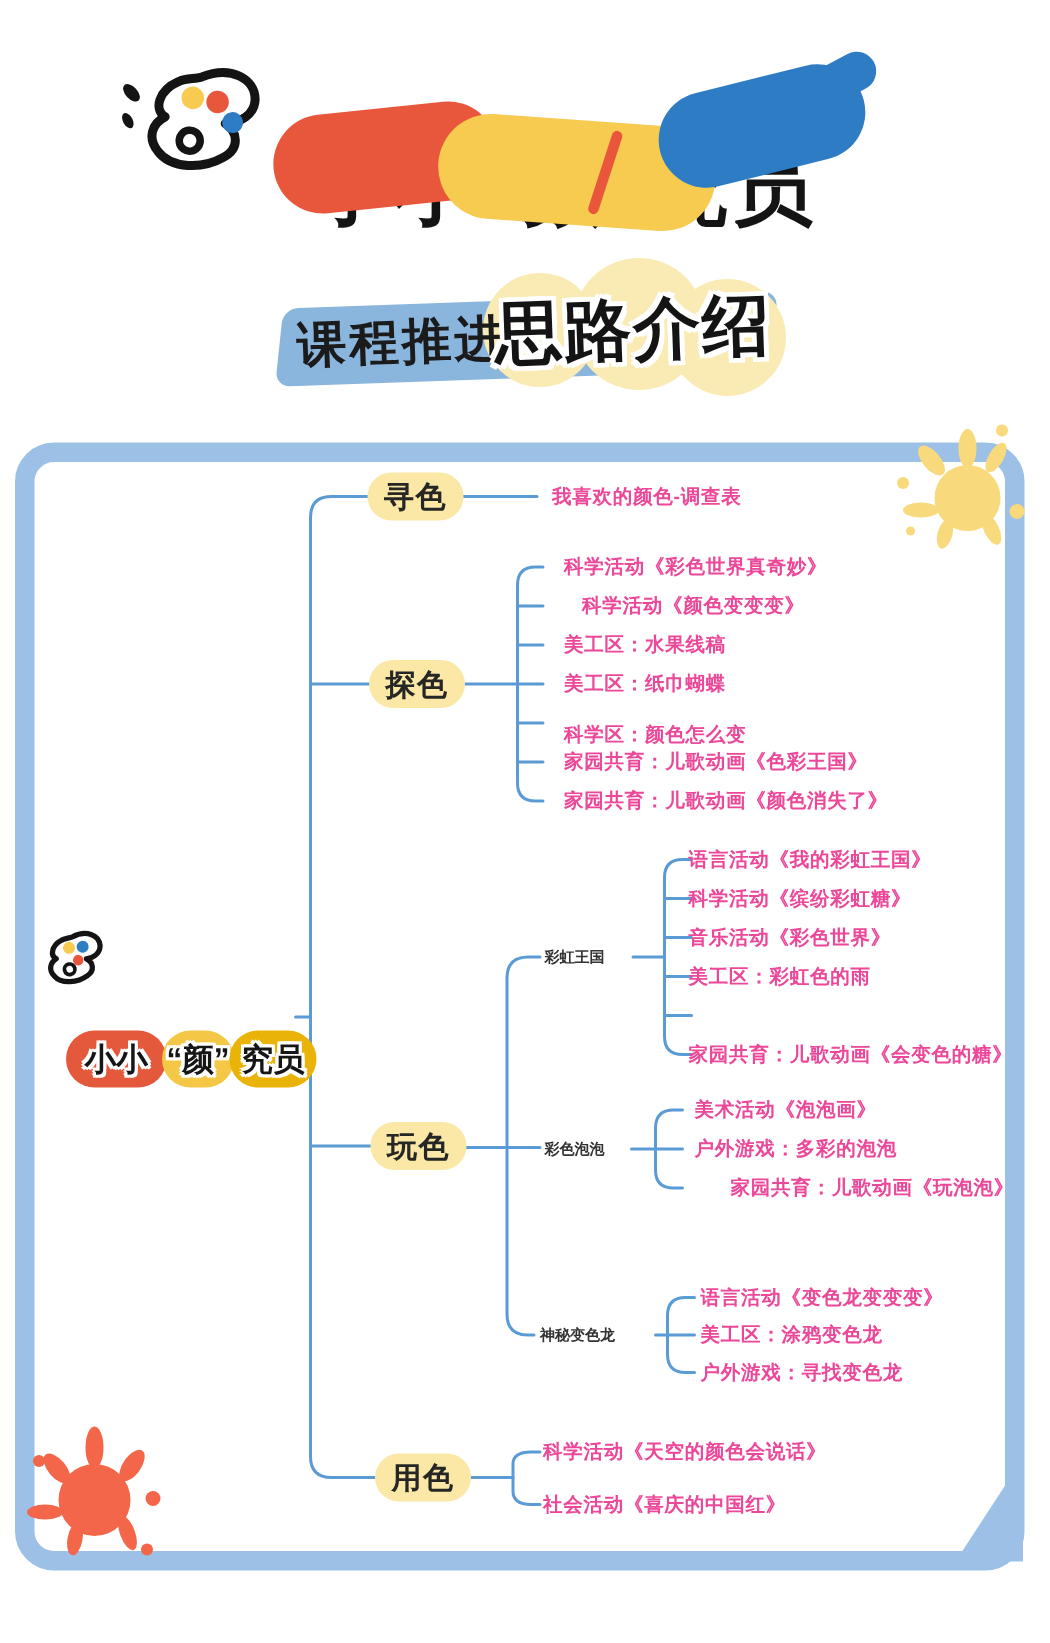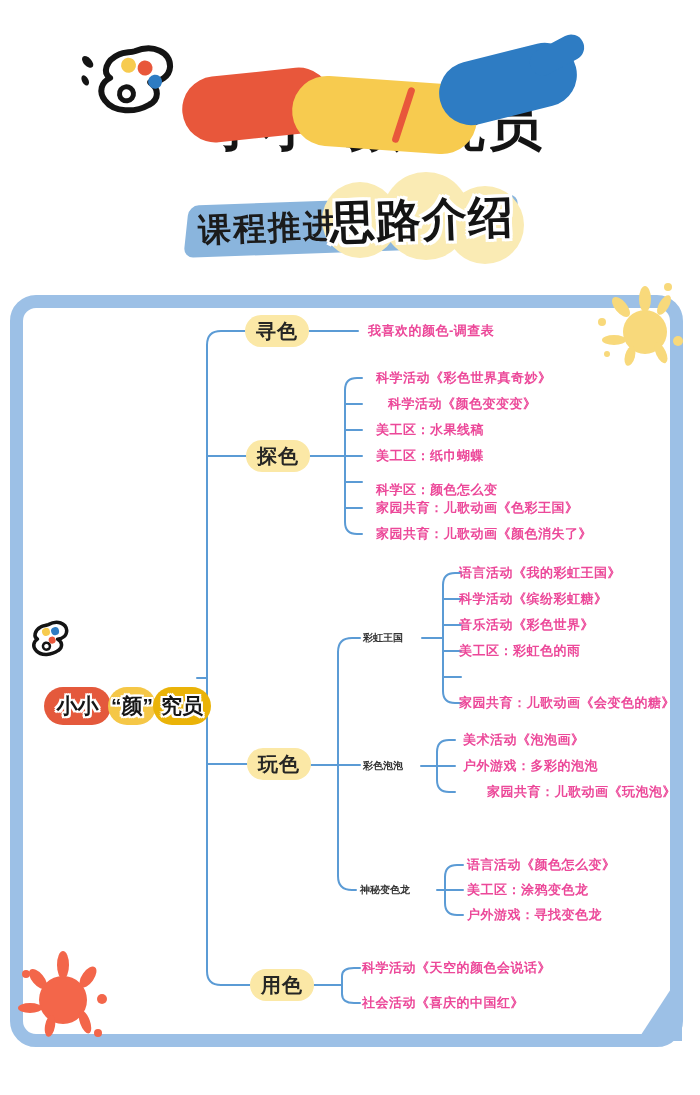--- a/index.html
+++ b/index.html
@@ -177,20 +177,20 @@
   <div class="item" style="left:459px;top:573px;">语言活动《我的彩虹王国》</div>
   <div class="item" style="left:459px;top:599px;">科学活动《缤纷彩虹糖》</div>
   <div class="item" style="left:459px;top:625px;">音乐活动《彩色世界》</div>
   <div class="item" style="left:459px;top:651px;">美工区：彩虹色的雨</div>
   <div class="item" style="left:459px;top:703px;">家园共育：儿歌动画《会变色的糖》</div>
 
   <div class="item" style="left:463px;top:740px;">美术活动《泡泡画》</div>
   <div class="item" style="left:463px;top:766px;">户外游戏：多彩的泡泡</div>
   <div class="item" style="left:463px;top:792px;margin-left:24px;">家园共育：儿歌动画《玩泡泡》</div>
 
-  <div class="item" style="left:467px;top:865px;">语言活动《颜色怎么变》</div>
+  <div class="item" style="left:467px;top:865px;">语言活动《变色龙变变变》</div>
   <div class="item" style="left:467px;top:890px;">美工区：涂鸦变色龙</div>
   <div class="item" style="left:467px;top:915px;">户外游戏：寻找变色龙</div>
 
   <div class="item" style="left:362px;top:968px;">科学活动《天空的颜色会说话》</div>
   <div class="item" style="left:362px;top:1003px;">社会活动《喜庆的中国红》</div>
 
 </div>
 
 </body></html>

